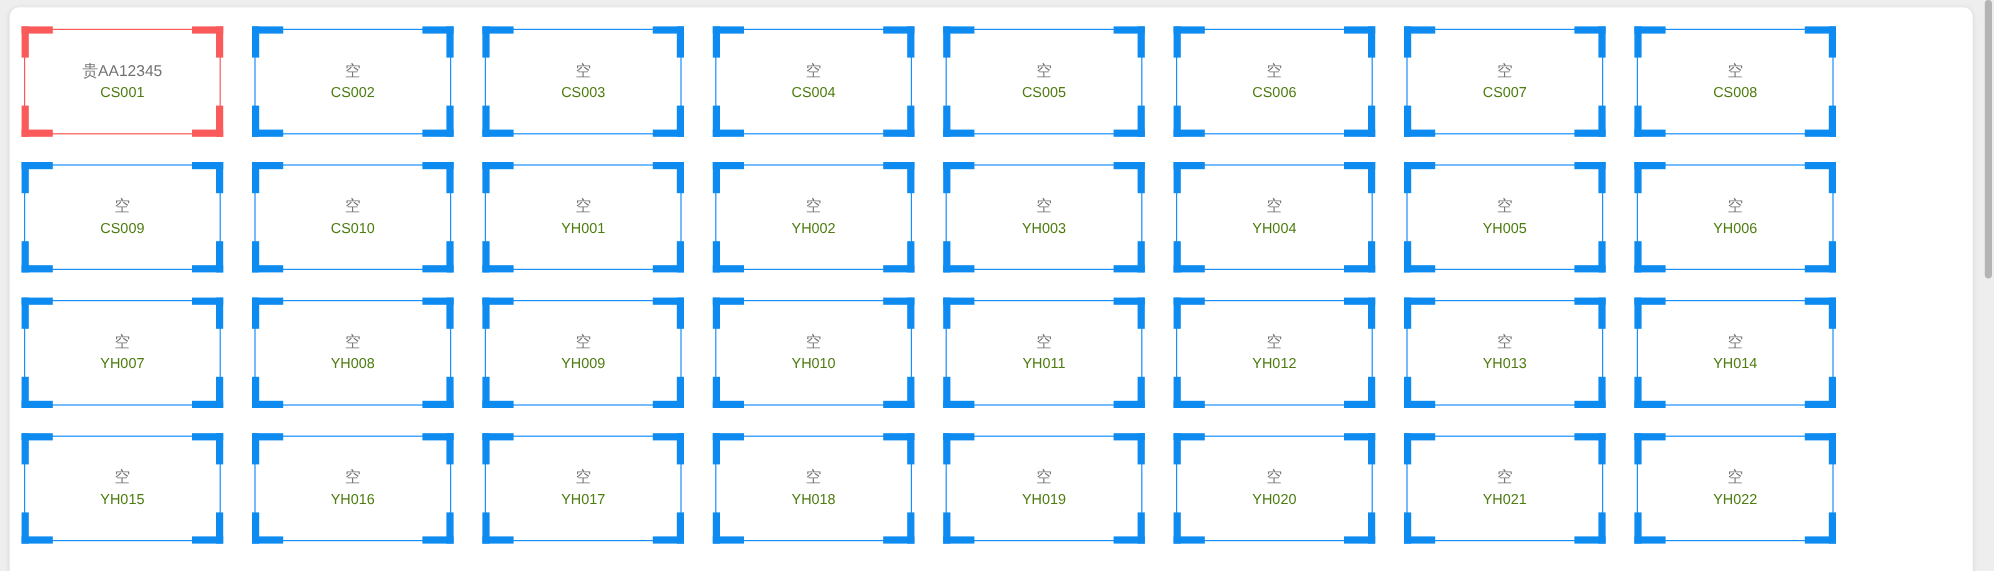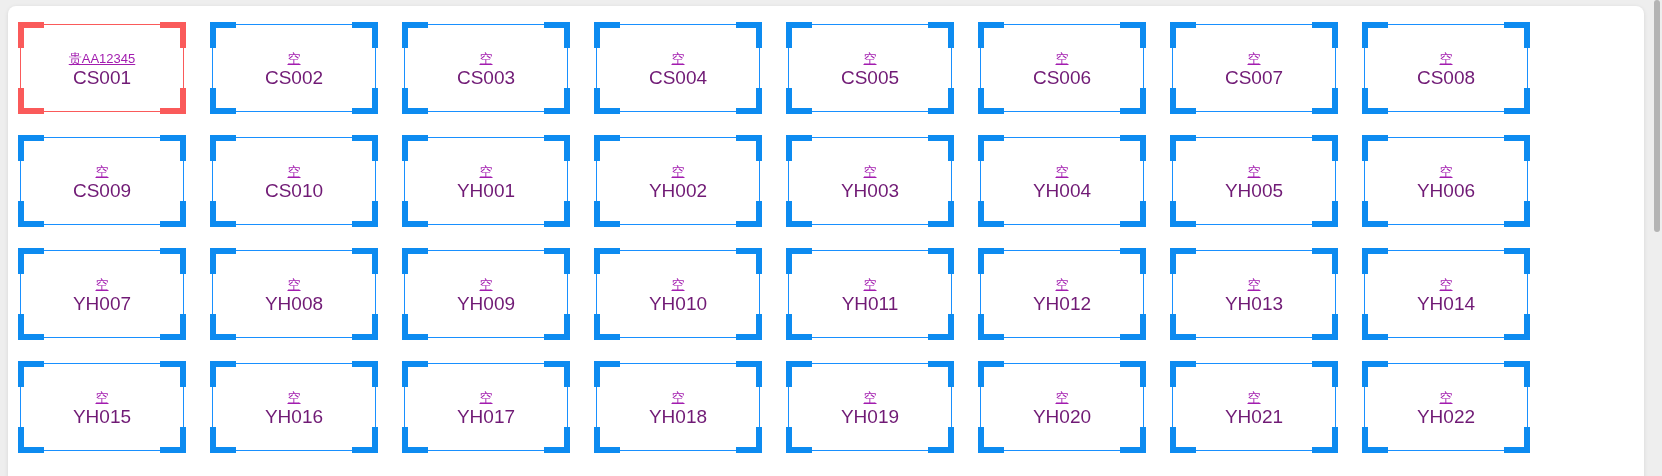--- a/index.html
+++ b/index.html
@@ -83,30 +83,29 @@
 
   .slot.occupied .c.tl { border-left-color:#fa5a5a;  border-top-color:#fa5a5a; }
   .slot.occupied .c.tr { border-right-color:#fa5a5a; border-top-color:#fa5a5a; }
   .slot.occupied .c.bl { border-left-color:#fa5a5a;  border-bottom-color:#fa5a5a; }
   .slot.occupied .c.br { border-right-color:#fa5a5a; border-bottom-color:#fa5a5a; }
 
   .slot .plate {
     position: relative;
     font-size: 13px;
     line-height: 18px;
-    color: #a21caf;
+    color: #737373;
     text-align: center;
     white-space: nowrap;
-    text-decoration: underline;
   }
   .slot .code {
     position: relative;
-    font-size: 19px;
+    font-size: 12px;
     line-height: 19px;
-    color: #701a75;
+    color: #4d7c0f;
     text-align: center;
     white-space: nowrap;
   }
 
   
   .scrollbar-track {
     position: absolute;
     right: 0px;
     top: 0px;
     width: 10px;

